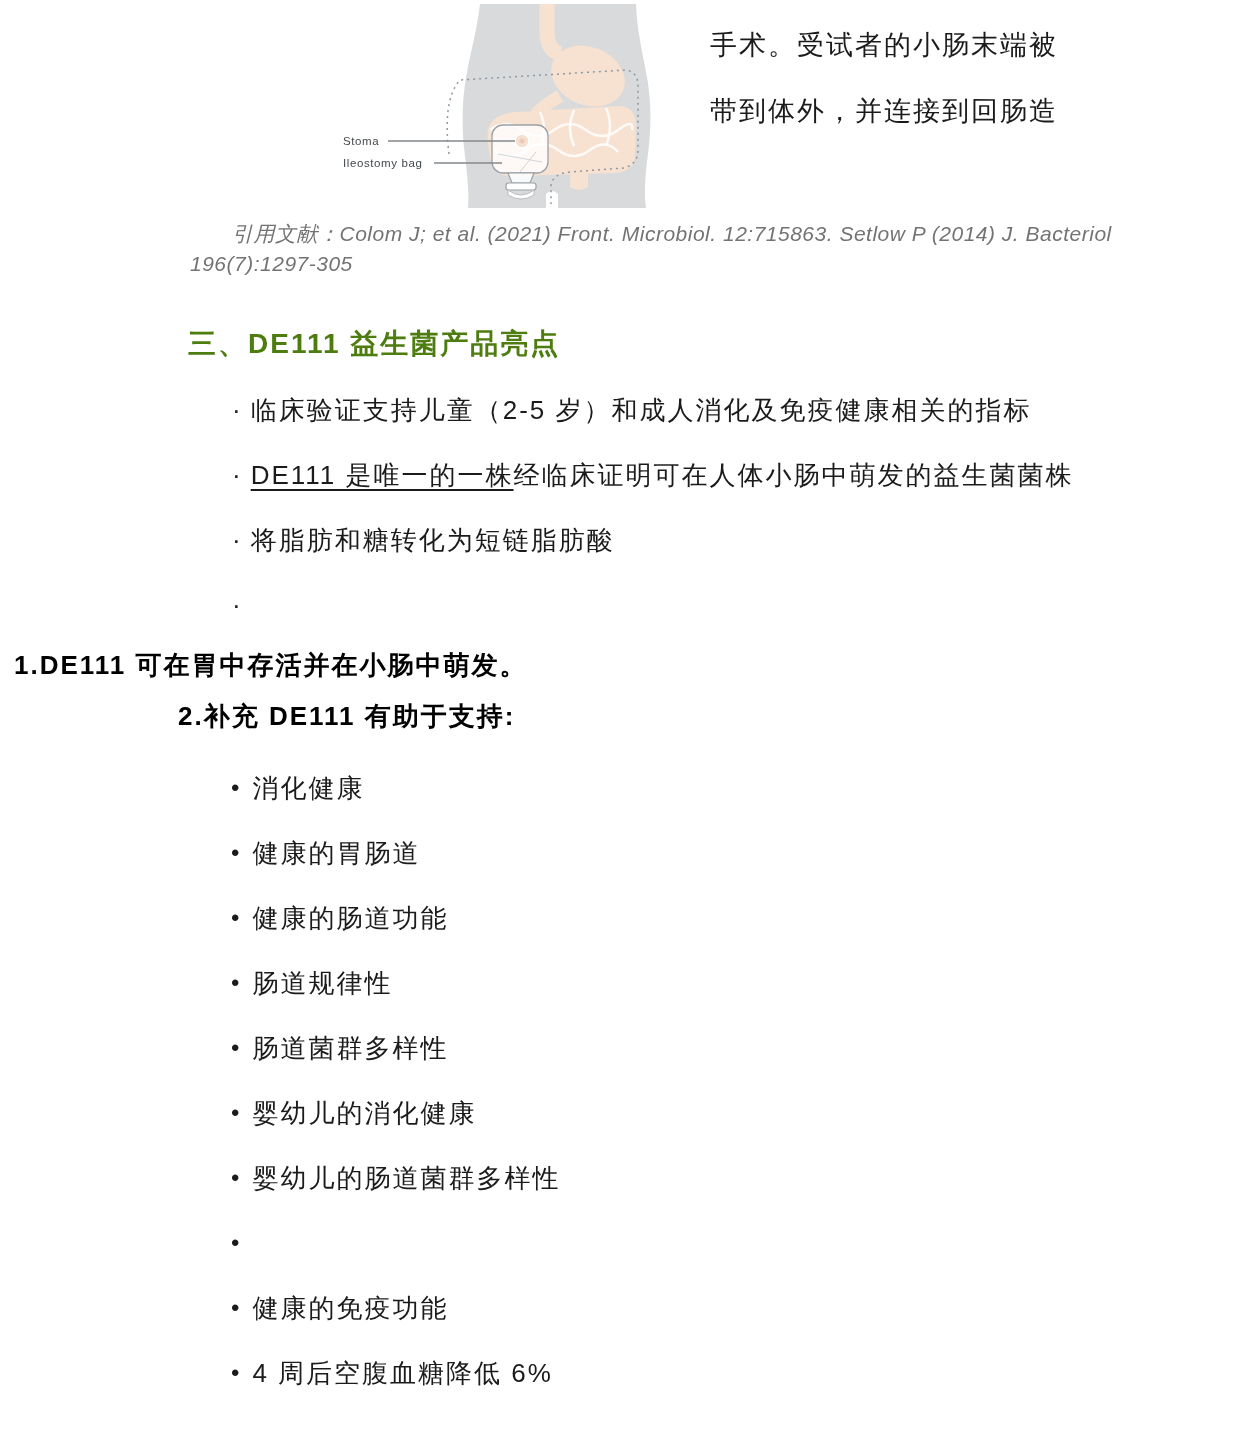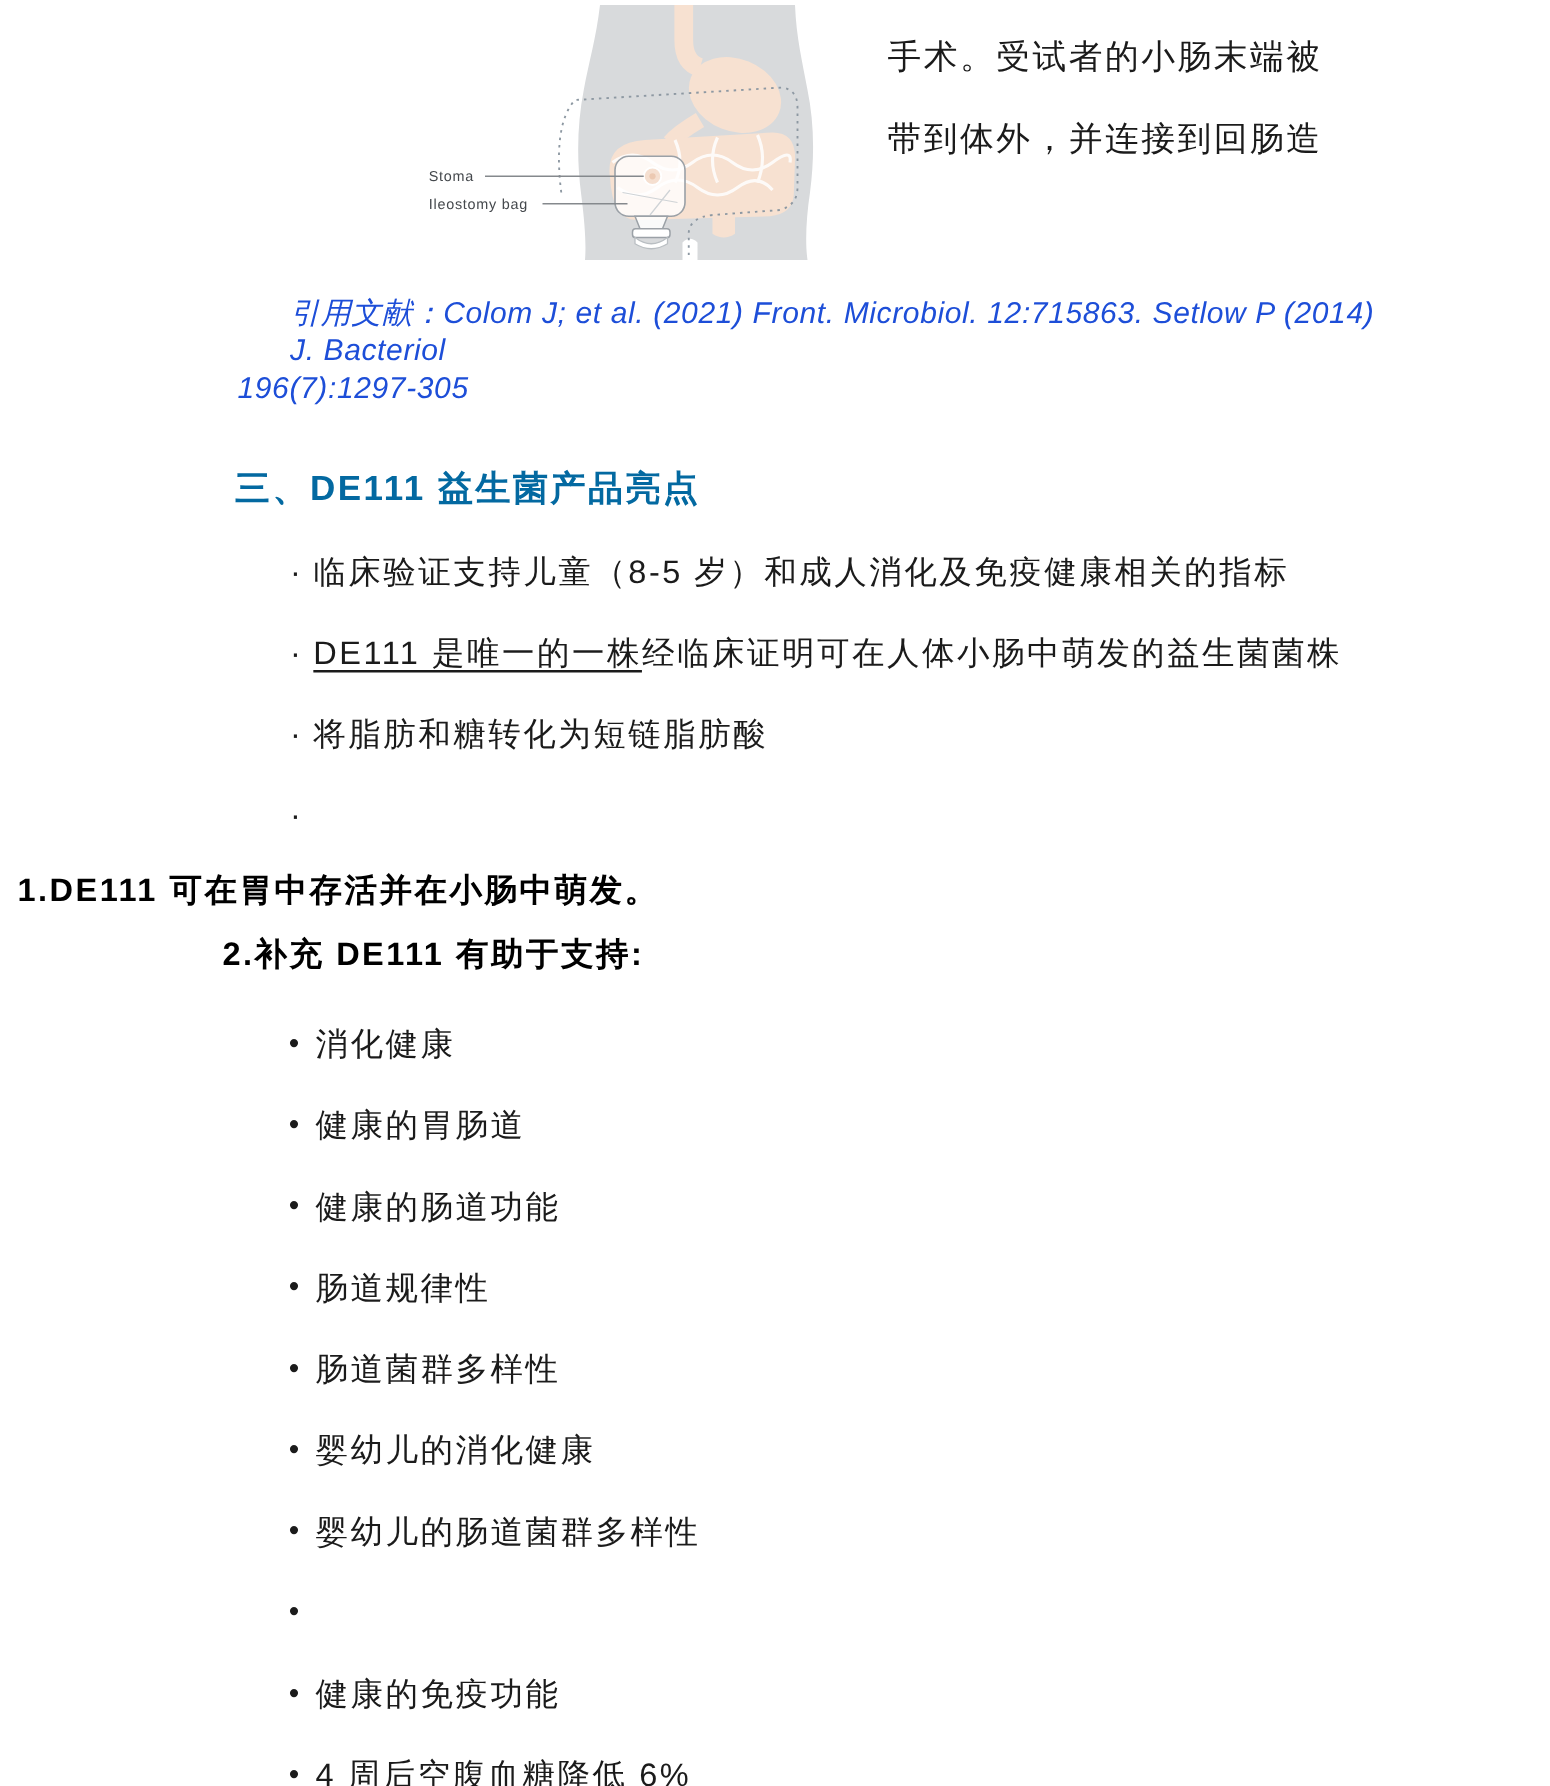--- a/index.html
+++ b/index.html
@@ -10,30 +10,30 @@
   }
   
   .figure-row{position:relative;height:218px;}
   .fig-svg{position:absolute;left:330px;top:4px;}
   .fig-text{
     position:absolute;left:710px;top:12px;width:330px;
     font-size:27px;line-height:66px;letter-spacing:2px;white-space:nowrap;
   }
   
   .citation{
-    margin:18px 120px 0 190px;
-    font-style:italic;font-size:24px;line-height:30px;letter-spacing:0.5px;
-    color:#1d4ed8;
+    margin:1px 120px 0 190px;
+    font-style:italic;font-size:21px;line-height:30px;letter-spacing:0.5px;
+    color:#737373;
   }
   .citation .line1{padding-left:42px;}
   
   .heading{
     margin:48px 0 0 188px;
     font-size:28px;font-weight:bold;line-height:34px;letter-spacing:2px;
-    color:#0369a1;
+    color:#4d7c0f;
   }
   
   ul{list-style:none;margin:0;padding:0;}
   .dot-list{margin:33px 0 0 232px;}
   .dot-list li{
     display:flex;align-items:flex-start;gap:8px;
     font-size:26px;line-height:32px;letter-spacing:2px;margin-bottom:33px;
   }
   .dot-list li:last-child{margin-bottom:0;}
   .dot-list .b{flex:0 0 auto;}
@@ -113,21 +113,21 @@
   <div class="citation">
     <div class="line1">引用文献：Colom J; et al. (2021) Front. Microbiol. 12:715863. Setlow P (2014) J. Bacteriol</div>
     <div class="line2">196(7):1297-305</div>
   </div>
 
   <div class="heading">三、DE111 益生菌产品亮点</div>
 
   <ul class="dot-list">
     <li>
       <span class="b">·</span>
-      <span>临床验证支持儿童（8-5 岁）和成人消化及免疫健康相关的指标</span>
+      <span>临床验证支持儿童（2-5 岁）和成人消化及免疫健康相关的指标</span>
     </li>
     <li>
       <span class="b">·</span>
       <span><span class="u">DE111 是唯一的一株</span><span>经临床证明可在人体小肠中萌发的益生菌菌株</span></span>
     </li>
     <li>
       <span class="b">·</span>
       <span>将脂肪和糖转化为短链脂肪酸</span>
     </li>
     <li>

